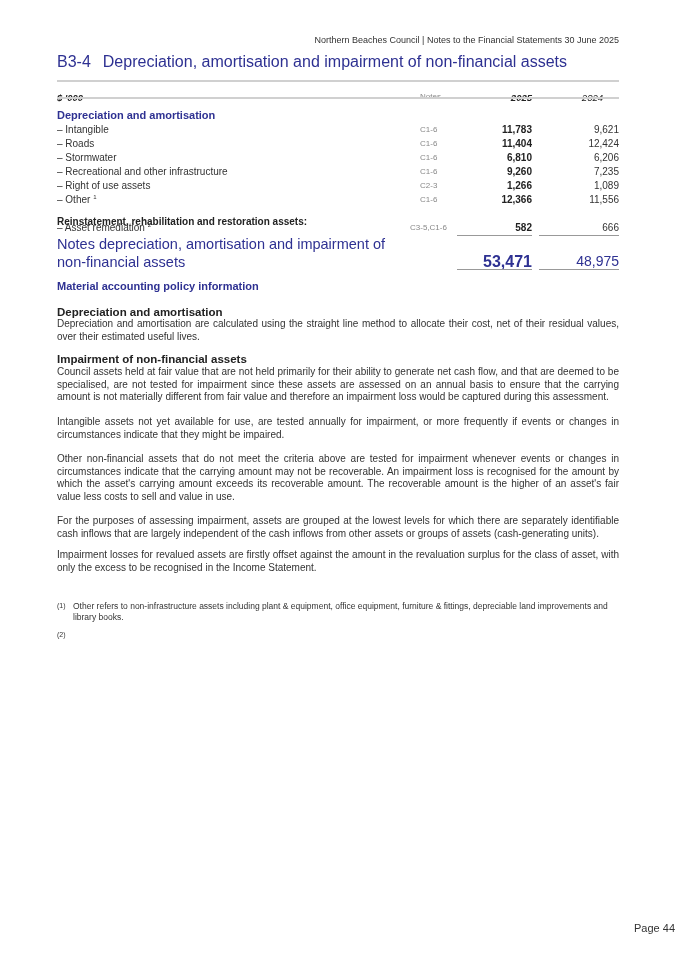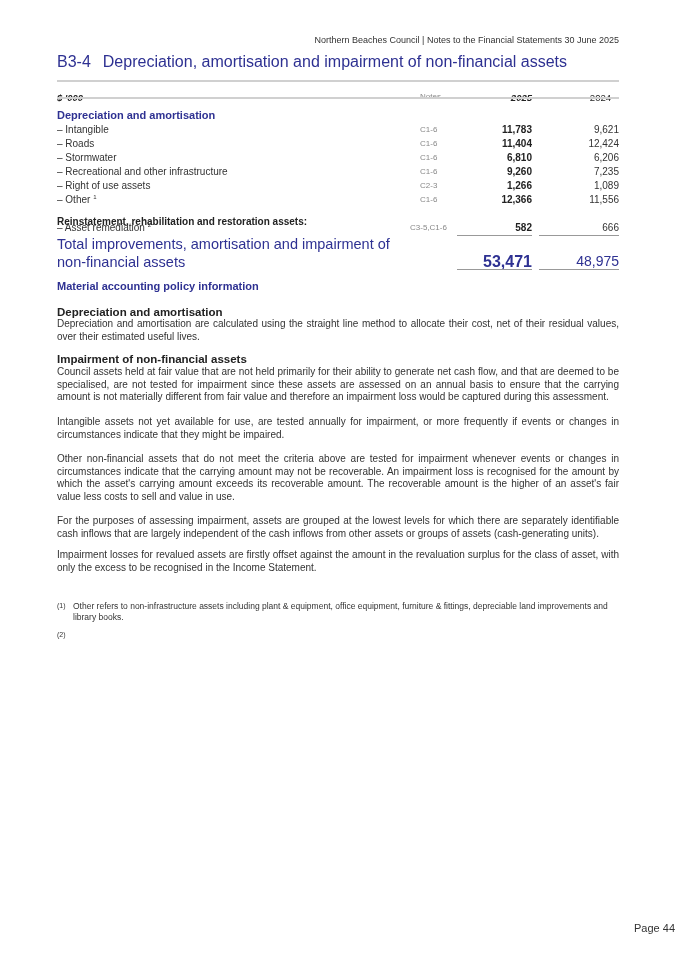--- a/index.html
+++ b/index.html
@@ -21,21 +21,21 @@
     border-top: 2px solid #d0d0d0;
   }
   .table-head {
     position: absolute; left: 57px; right: 56px; top: 84px; height: 12px;
     font-size: 9.5px;
     margin-top: 8px;
   }
   .table-head .unit { position: absolute; left: 0; font-weight: bold; font-style: italic; color: #222; }
   .table-head .notes { position: absolute; left: 363px; font-size: 8px; color: #888; }
   .table-head .y1 { position: absolute; right: 87px; font-weight: bold; font-style: italic; color: #222; }
-  .table-head .y2 { position: absolute; right: 8px; color: #222; }
+  .table-head .y2 { position: absolute; right: 16px; font-style: italic; color: #222; }
   .rule-head {
     position: absolute; left: 57px; right: 56px; top: 97px;
     border-top: 2px solid #d0d0d0;
   }
   .group-title {
     position: absolute; left: 57px; top: 109px;
     font-size: 11px; font-weight: bold; color: #2e3192;
   }
   .row {
     position: absolute; left: 57px; right: 56px; height: 14px;
@@ -152,21 +152,21 @@
 <div class="row" style="top:222px">
   <span class="label"><span>– Asset remediation</span><sup>2</sup></span>
   <span class="note wide">C3-5,C1-6</span>
   <span class="v1">582</span>
   <span class="v2">666</span>
   <div class="uline1" style="top:13px"></div>
   <div class="uline2" style="top:13px"></div>
 </div>
 
 <div class="total-label">
-  <div>Total improvements, amortisation and impairment of</div>
+  <div>Notes depreciation, amortisation and impairment of</div>
   <div>non-financial assets</div>
 </div>
 <div class="total-v1">53,471</div>
 <div class="total-v2">48,975</div>
 <div class="total-u1"></div>
 <div class="total-u2"></div>
 
 <div class="policy-title">Material accounting policy information</div>
 
 <div class="sub-heading" style="top:306px">Depreciation and amortisation</div>

